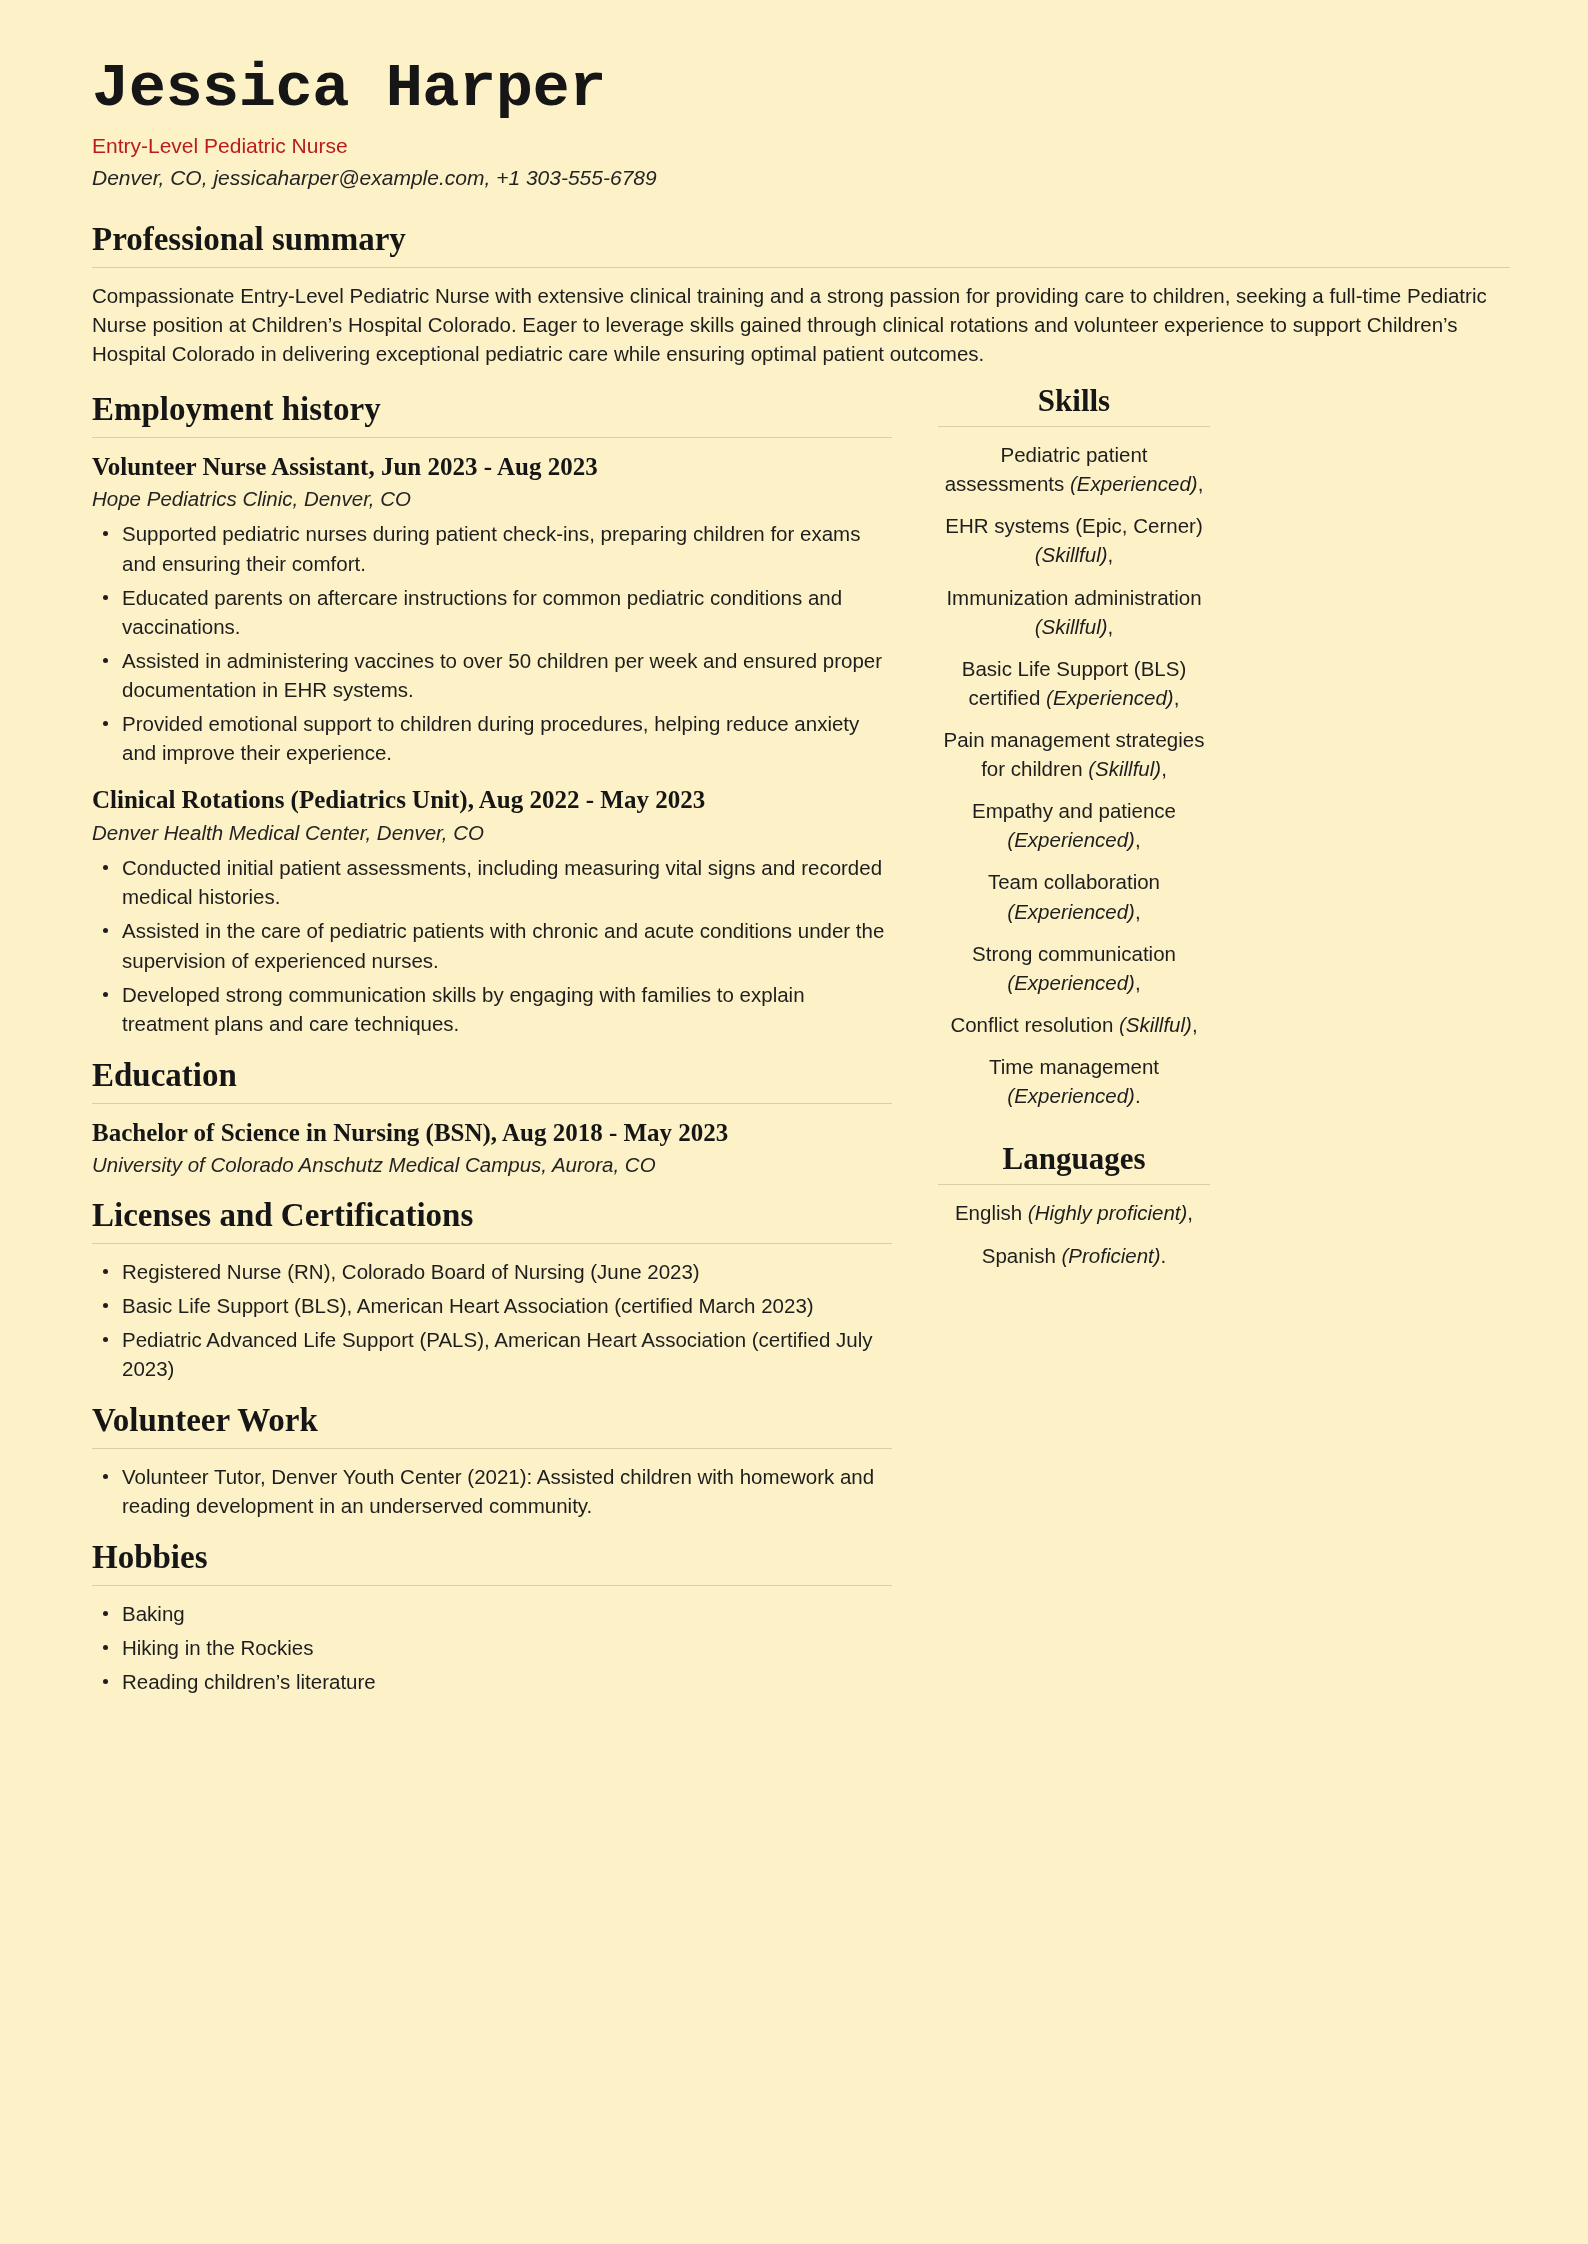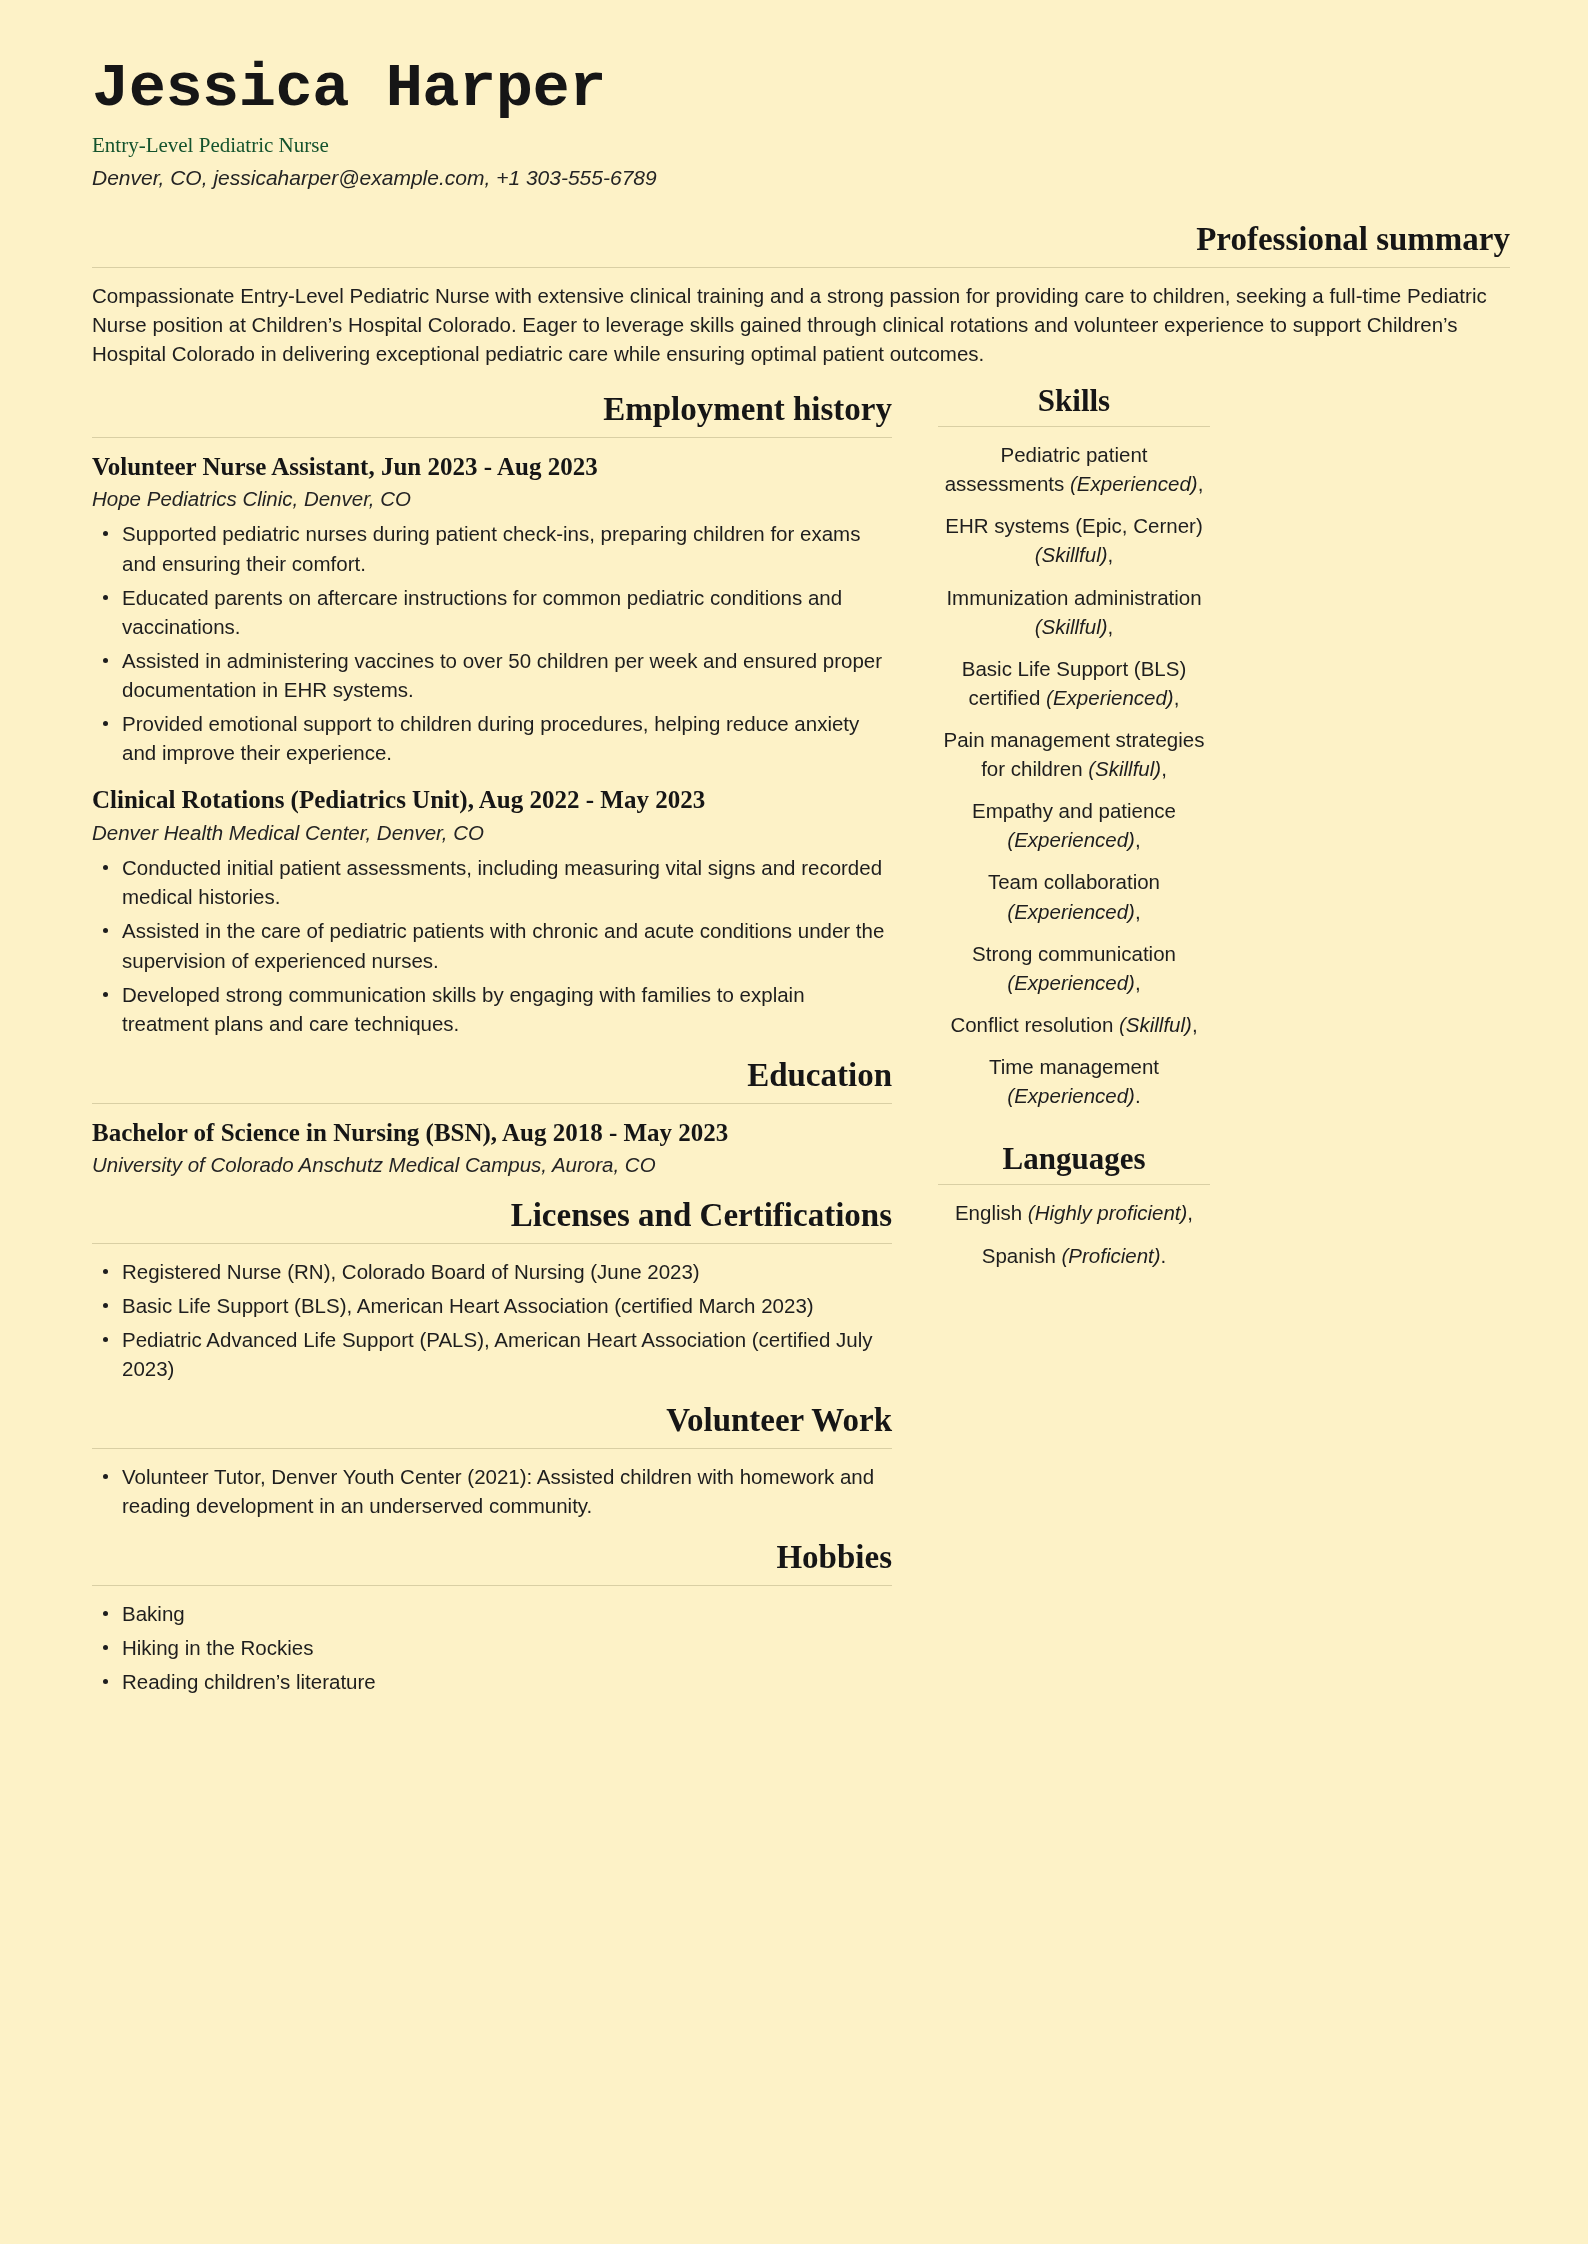--- a/index.html
+++ b/index.html
@@ -24,39 +24,37 @@
     font-weight: bold;
     font-size: 62px;
     line-height: 1.06;
     letter-spacing: -0.5px;
     color: #161616;
     margin: 0 0 10px 0;
   }
   .headline {
     font-size: 21px;
     line-height: 1.3;
-    color: #14532d;
+    color: #b91c1c;
     margin-bottom: 7px;
-    font-family: Liberation Serif, serif;
   }
   .contact {
     font-size: 21px;
     font-style: italic;
     color: #242424;
   }
   
   .section { margin-bottom: 4px; }
   .sec-title {
     font-family: "Liberation Serif", serif;
     font-weight: bold;
     font-size: 33px;
     line-height: 1.2;
     color: #161616;
     margin: 18px 0 7px 0;
-    text-align: right;
   }
   .sec-title.first { margin-top: 6px; }
   .rule {
     height: 1px;
     background: #d9cfa4;
     margin-bottom: 13px;
   }
   .para {
     font-size: 20.5px;
     line-height: 1.42;

